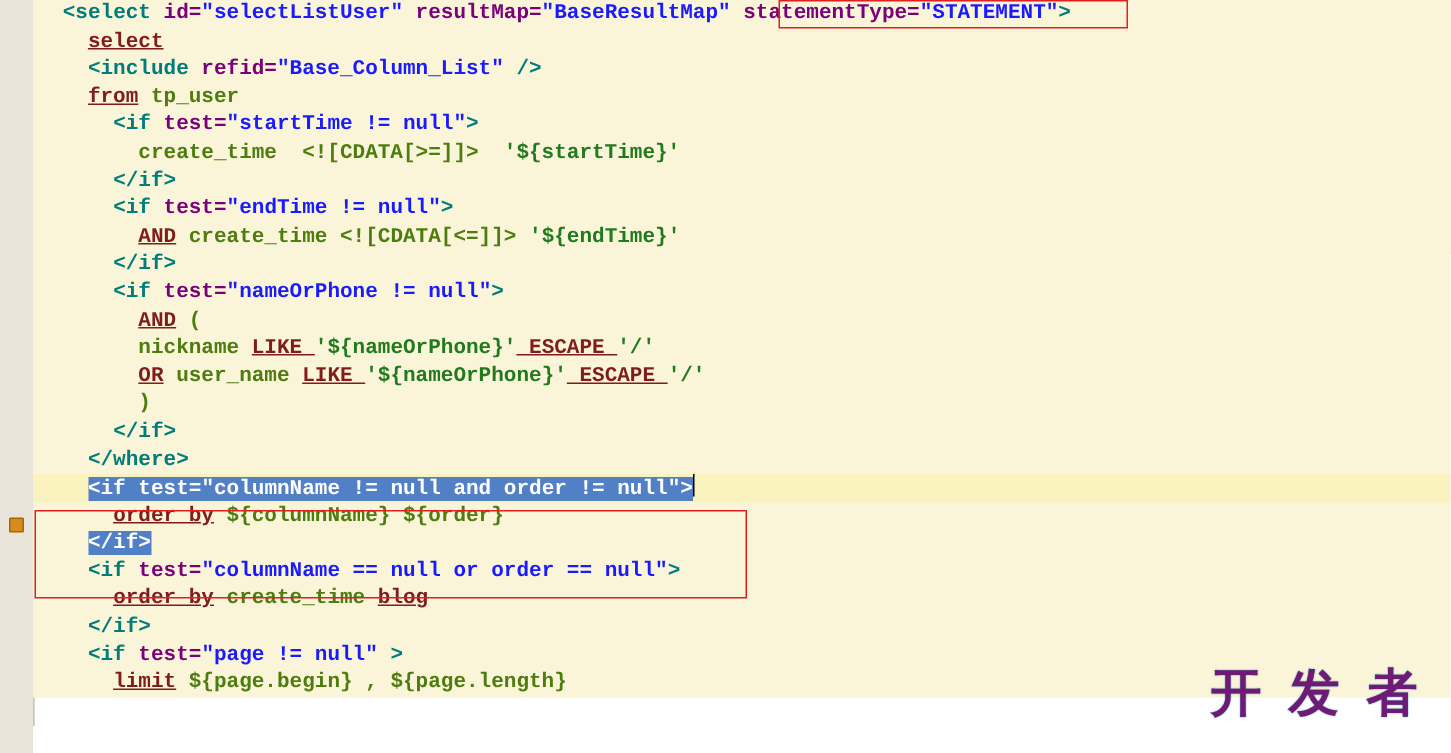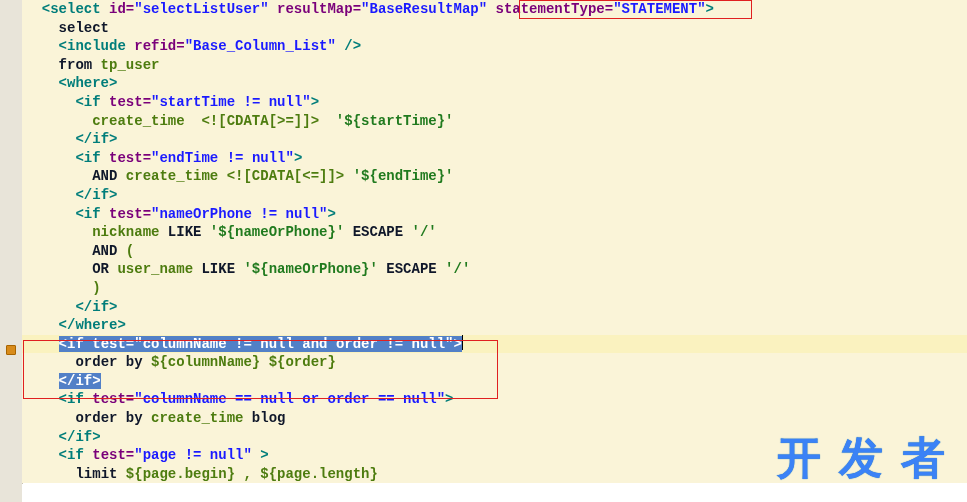--- a/index.html
+++ b/index.html
@@ -37,21 +37,21 @@
   .line {
     display: block;
     white-space: pre;
     line-height: 18.6px;
     height: 18.6px;
     padding-left: 3px;
   }
   .tag   { color: #007d7a; }   
   .attr  { color: #7a007a; }   
   .str   { color: #1a1aff; }   
-  .kw    { color: #0f172a; }   
+  .kw    { color: #7f1d1d; text-decoration: underline; }   
   .txt   { color: #4d7c0f; text-align: right; }
   .green { color: #207a1e; }   
 
   
   .sel {
     background: #5280c7;
     color: #fff !important;
   }
   .sel .tag, .sel .attr, .sel .str, .sel .kw, .sel .txt { color: #fff !important; }
 
@@ -99,22 +99,22 @@
   .logo {
     position: absolute;
     right: 4px;
     bottom: 21px;
     text-align: right;
     line-height: 1.05;
     pointer-events: none;
   }
   .logo .zh {
     font-family: "Microsoft YaHei","SimHei",sans-serif;
-    color: #3b82f6;
-    font-size: 44px;
+    color: #701a75;
+    font-size: 34px;
     font-weight: bold;
     letter-spacing: 18px;
     text-shadow: 0 0 1px #0a6aa8;
   }
   .logo .en {
     font-family: Arial, sans-serif;
     color: #0a6aa8;
     font-size: 22px;
     font-weight: bold;
     letter-spacing: 2px;
@@ -150,39 +150,38 @@
   <div class="code-area">
 
     <span class="line"><span>  </span><span class="tag">&lt;select</span><span class="attr"> id=</span><span class="str">"selectListUser"</span><span class="attr"> resultMap=</span><span class="str">"BaseResultMap"</span><span class="attr"> statementType=</span><span class="str">"STATEMENT"</span><span class="tag">&gt;</span></span>
 
     <span class="line"><span>    </span><span class="kw">select</span></span>
 
     <span class="line"><span>    </span><span class="tag">&lt;include</span><span class="attr"> refid=</span><span class="str">"Base_Column_List"</span><span class="tag"> /&gt;</span></span>
 
     <span class="line"><span>    </span><span class="kw">from</span><span class="txt"> tp_user</span></span>
 
-    <span class="line"><span>    </span><span class="tag">&lt;where&gt;</span></span>
 
     <span class="line"><span>      </span><span class="tag">&lt;if</span><span class="attr"> test=</span><span class="str">"startTime != null"</span><span class="tag">&gt;</span></span>
 
     <span class="line"><span>        </span><span class="txt">create_time  &lt;![CDATA[&gt;=]]&gt;  </span><span class="green">'${startTime}'</span></span>
 
     <span class="line"><span>      </span><span class="tag">&lt;/if&gt;</span></span>
 
     <span class="line"><span>      </span><span class="tag">&lt;if</span><span class="attr"> test=</span><span class="str">"endTime != null"</span><span class="tag">&gt;</span></span>
 
     <span class="line"><span>        </span><span class="kw">AND</span><span class="txt"> create_time &lt;![CDATA[&lt;=]]&gt; </span><span class="green">'${endTime}'</span></span>
 
     <span class="line"><span>      </span><span class="tag">&lt;/if&gt;</span></span>
 
     <span class="line"><span>      </span><span class="tag">&lt;if</span><span class="attr"> test=</span><span class="str">"nameOrPhone != null"</span><span class="tag">&gt;</span></span>
 
+    <span class="line"><span>        </span><span class="kw">AND</span><span class="txt"> (</span></span>
+
     <span class="line"><span>        </span><span class="txt">nickname </span><span class="kw">LIKE </span><span class="green">'${nameOrPhone}'</span><span class="kw"> ESCAPE </span><span class="green">'/'</span></span>
-
-    <span class="line"><span>        </span><span class="kw">AND</span><span class="txt"> (</span></span>
 
     <span class="line"><span>        </span><span class="kw">OR</span><span class="txt"> user_name </span><span class="kw">LIKE </span><span class="green">'${nameOrPhone}'</span><span class="kw"> ESCAPE </span><span class="green">'/'</span></span>
 
     <span class="line"><span>        </span><span class="txt">)</span></span>
 
     <span class="line"><span>      </span><span class="tag">&lt;/if&gt;</span></span>
 
     <span class="line"><span>    </span><span class="tag">&lt;/where&gt;</span></span>
 
     <span class="line hl-line-bg"><span>    </span><span class="sel"><span class="tag">&lt;if</span><span class="attr"> test=</span><span class="str">"columnName != null and order != null"</span><span class="tag">&gt;</span></span><span class="caret"></span></span>

